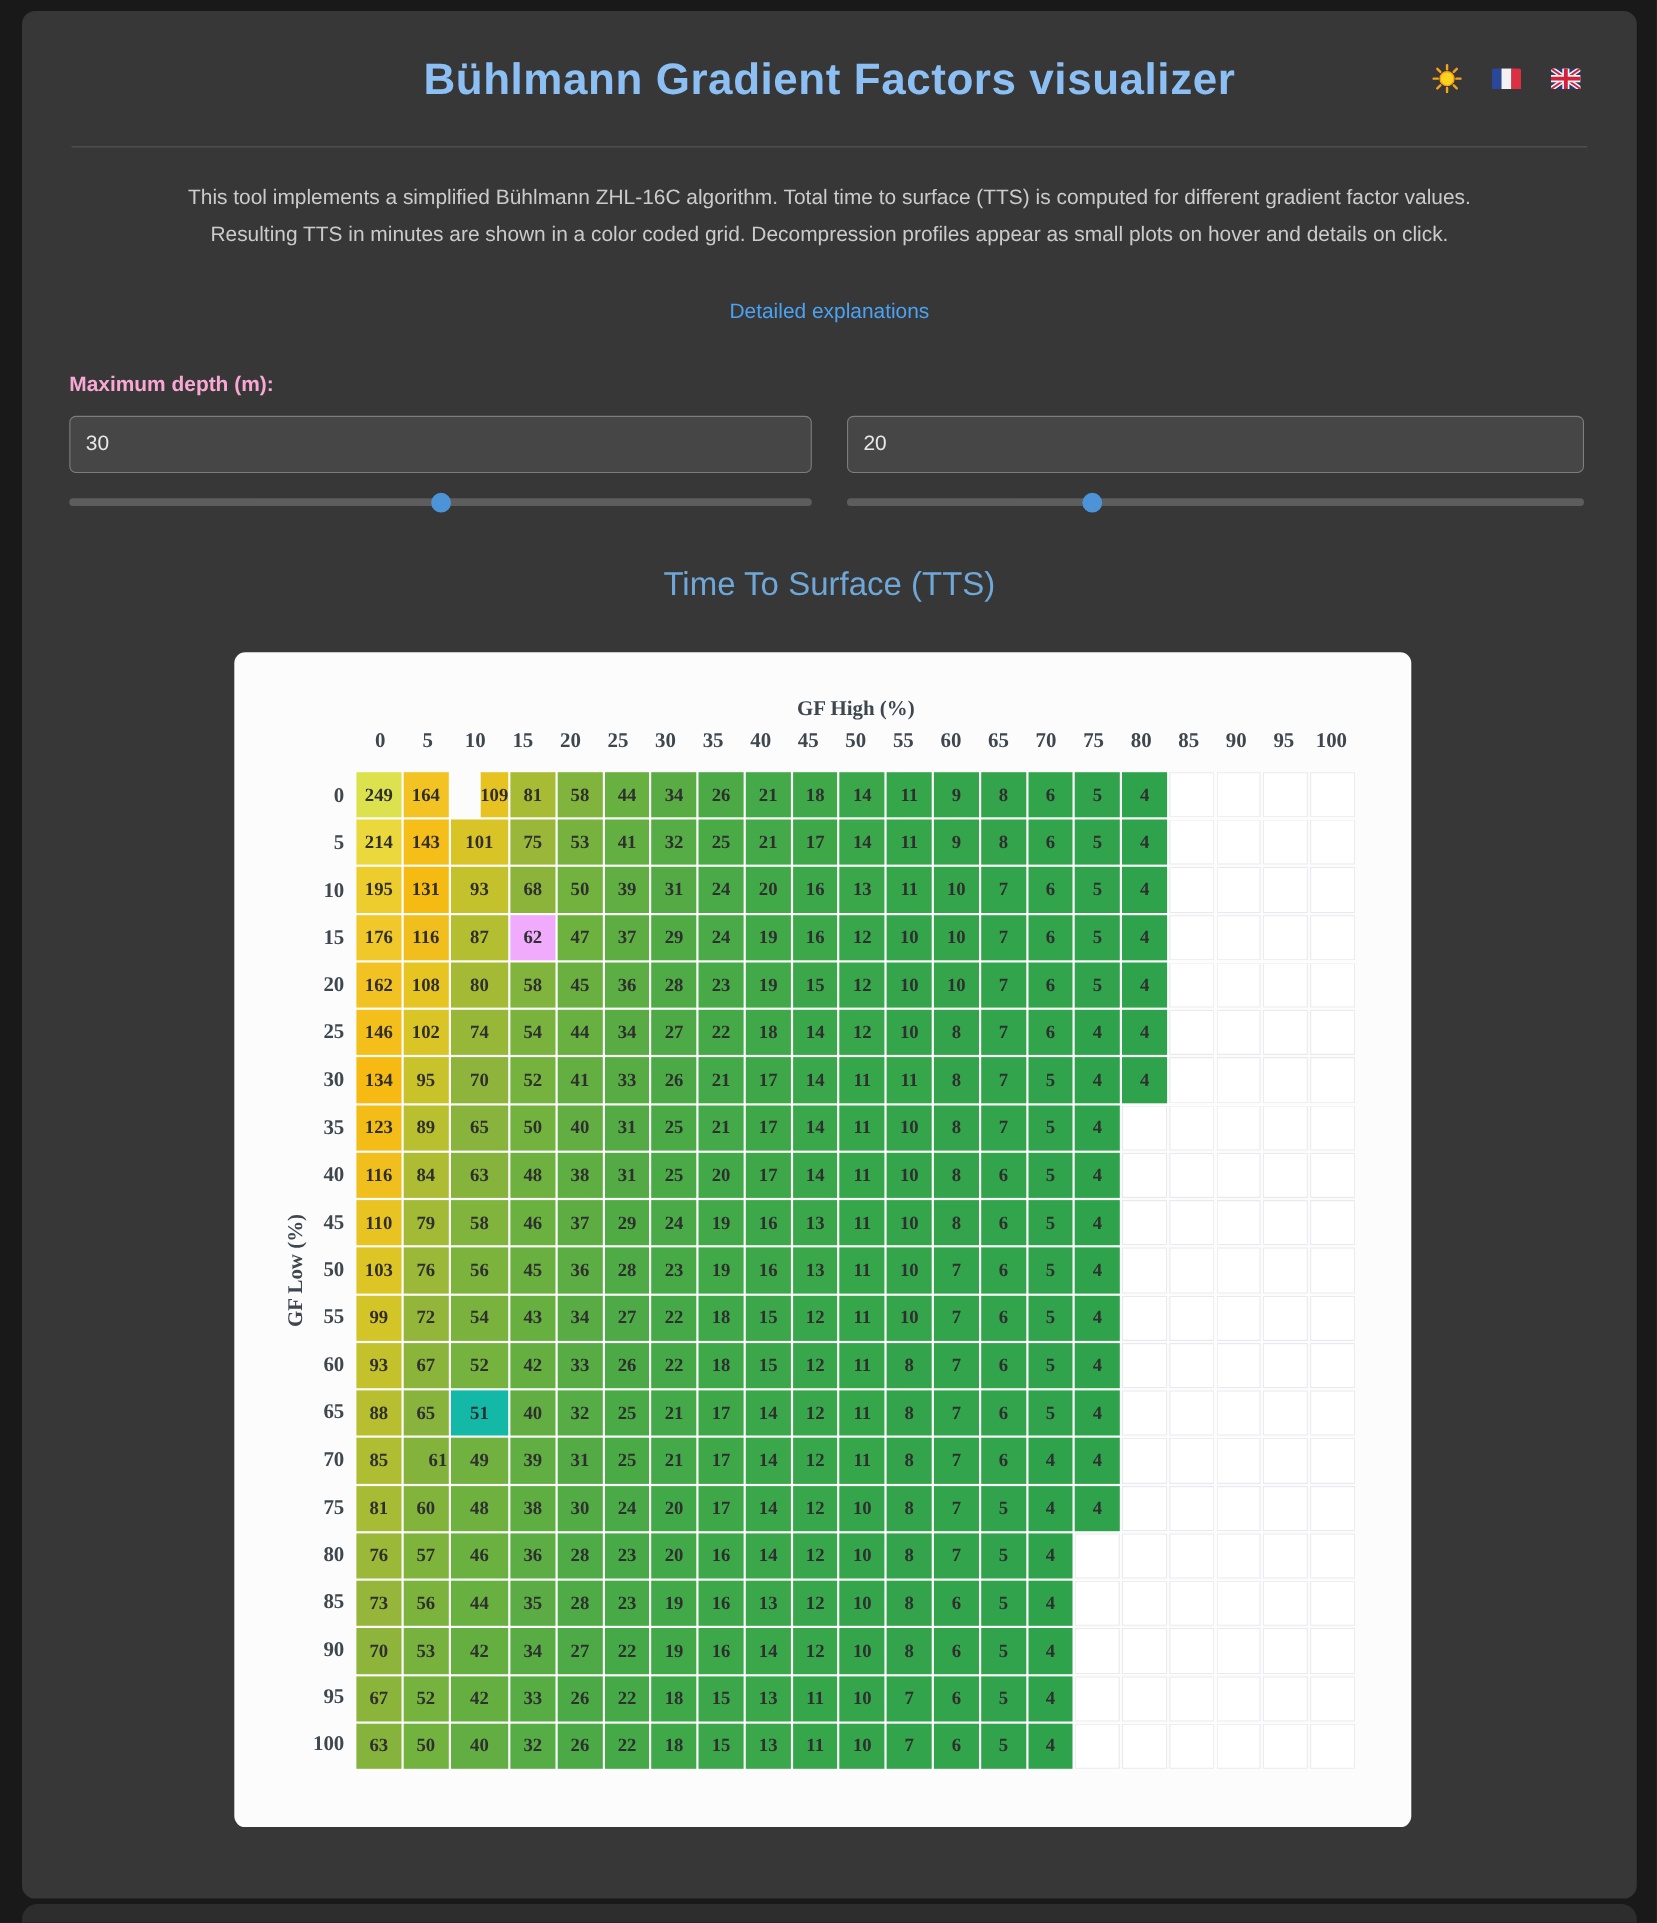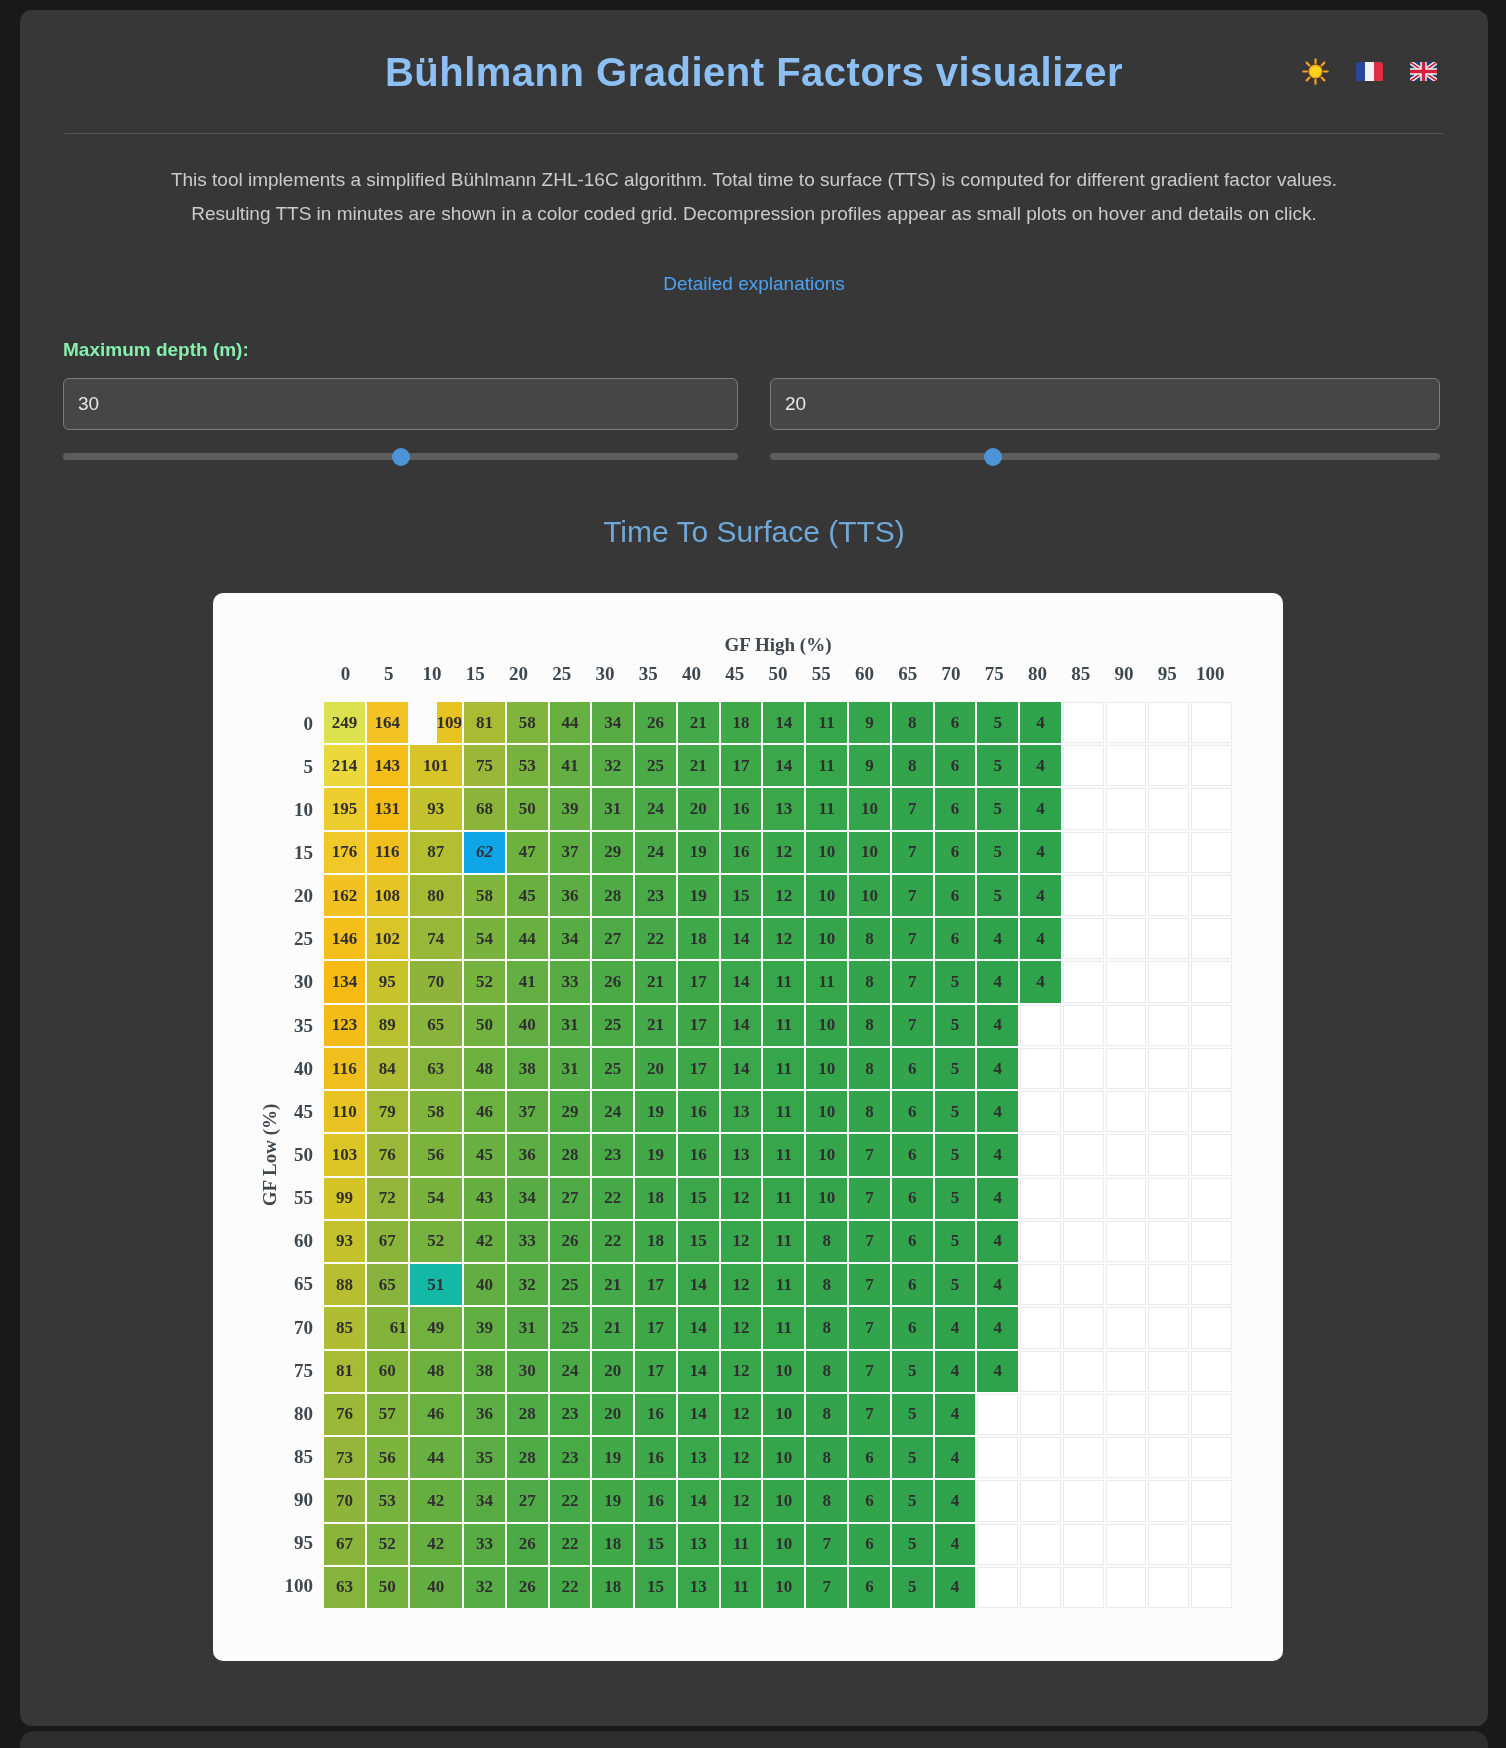--- a/index.html
+++ b/index.html
@@ -33,21 +33,21 @@
     position:absolute;top:153px;left:60px;right:60px;text-align:center;
     color:#cbcbcb;font-size:19px;line-height:34px;
   }
   .explain-link{
     position:absolute;top:263px;left:0;right:0;text-align:center;
     color:#4ba2f2;font-size:19px;cursor:pointer;text-decoration:none;
   }
   .control{position:absolute;top:329px;height:140px;}
   .control.left{left:43px;width:675px;}
   .control.right{left:750px;width:670px;}
-  .control .ctl-label{color:#86efac;font-size:19px;font-weight:bold;}
+  .control .ctl-label{color:#f9a8d4;font-size:19px;font-weight:bold;}
   .control input{
     position:absolute;top:39px;left:0;width:100%;height:52px;box-sizing:border-box;
     background:#464646;border:1px solid #7d7d7d;border-radius:6px;
     color:#e8e8e8;font-size:19px;padding:0 14px;outline:none;
     font-family:"Liberation Sans","DejaVu Sans",sans-serif;
   }
   .slider{position:absolute;top:109px;left:0;width:100%;height:18px;cursor:pointer;}
   .slider .track{
     position:absolute;top:5px;left:0;right:0;height:7px;border-radius:4px;background:#5d5d5d;
   }
@@ -279,21 +279,21 @@
         <div class="cell data" style="background: rgb(49, 164, 76);">6</div>
         <div class="cell data" style="background: rgb(48, 163, 76);">5</div>
         <div class="cell data" style="background: rgb(47, 163, 76);">4</div>
         <div class="cell empty"></div>
         <div class="cell empty"></div>
         <div class="cell empty"></div>
         <div class="cell empty"></div>
         <div class="cell data" style="background: rgb(240, 200, 42);">176</div>
         <div class="cell data" style="background: rgb(240, 191, 29);">116</div>
         <div class="cell data" style="background: rgb(180, 190, 49);">87</div>
-        <div class="cell data" style="background: #0ea5e9; font-style: italic;">62</div>
+        <div class="cell data" style="background: #f0abfc;">62</div>
         <div class="cell data" style="background: rgb(109, 177, 63);">47</div>
         <div class="cell data" style="background: rgb(94, 173, 67);">37</div>
         <div class="cell data" style="background: rgb(81, 171, 69);">29</div>
         <div class="cell data" style="background: rgb(73, 170, 71);">24</div>
         <div class="cell data" style="background: rgb(65, 169, 72);">19</div>
         <div class="cell data" style="background: rgb(61, 168, 73);">16</div>
         <div class="cell data" style="background: rgb(56, 166, 75);">12</div>
         <div class="cell data" style="background: rgb(53, 165, 75);">10</div>
         <div class="cell data" style="background: rgb(53, 165, 75);">10</div>
         <div class="cell data" style="background: rgb(50, 164, 76);">7</div>

